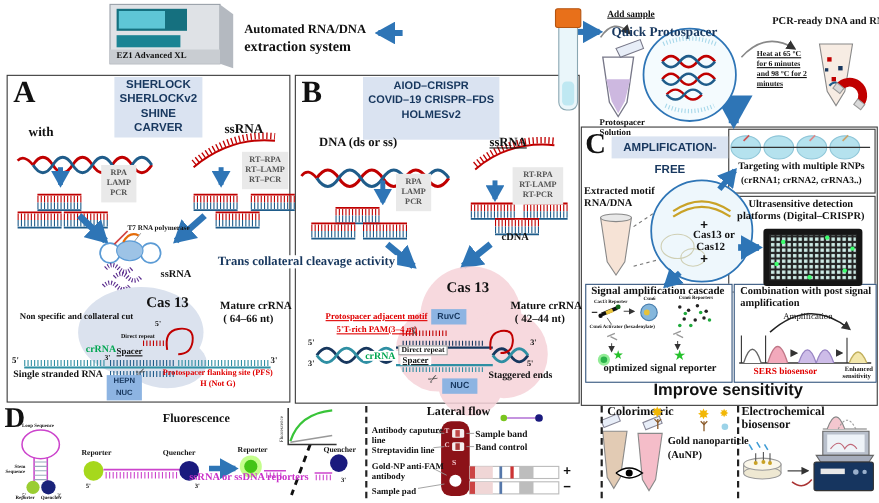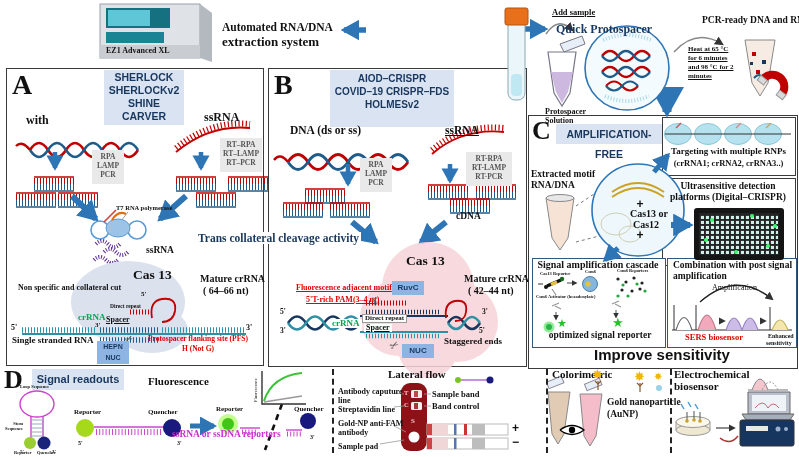--- a/index.html
+++ b/index.html
@@ -475,21 +475,21 @@
   </div>
   <div class="gb" style="left:466px;top:152px;width:46px;height:32px;font-size:7.5px;padding-top:2px">
     <div>RT-RPA</div>
     <div>RT-LAMP</div>
     <div>RT-PCR</div>
   </div>
   <div class="t" style="left:456px;top:212px;font-size:9.5px">cDNA</div>
   <div class="t" style="left:406px;top:254px;font-size:13.5px">Cas 13</div>
   <div class="t" style="left:464px;top:274px;font-size:10px">Mature crRNA</div>
   <div class="t" style="left:468px;top:286px;font-size:10px">( 42–44 nt)</div>
-  <div class="t r u" style="left:296px;top:284px;font-size:8px">Fluorescence adjacent motif</div>
+  <div class="t r u" style="left:296px;top:284px;font-size:8px">Protospacer adjacent motif</div>
   <div class="t r u" style="left:306px;top:296px;font-size:8px">5'T-rich PAM(3–4 nt)</div>
   <div class="nb" style="left:392px;top:281px;width:32px;height:14px;font-size:8px;line-height:14px">RuvC</div>
   <span class="ic gy" style="left:370px;top:296px;font-size:11px;transform:rotate(80deg)">✂</span>
   <span class="ic gy" style="left:390px;top:340px;font-size:11px;transform:rotate(-30deg)">✂</span>
   <div class="t" style="left:280px;top:308px;font-size:7.5px">5'</div>
   <div class="t" style="left:280px;top:327px;font-size:7.5px">3'</div>
   <div class="t" style="left:482px;top:308px;font-size:7.5px">3'</div>
   <div class="t" style="left:479px;top:327px;font-size:7.5px">5'</div>
   <div class="t wbg" style="left:362px;top:314px;font-size:7px;border:0.5px solid #999">Direct repeat</div>
   <div class="t g wbg" style="left:330px;top:319px;font-size:9px">crRNA</div>
@@ -519,21 +519,20 @@
   <div class="t c" style="left:540px;top:331px;width:120px;font-size:9.5px">optimized signal reporter</div>
   <div class="t" style="left:673px;top:261px;font-size:9.5px">Combination with post signal</div>
   <div class="t" style="left:673px;top:272px;font-size:9.5px">amplification</div>
   <div class="t" style="left:712px;top:284px;font-size:8px;font-weight:normal">Amplification</div>
   <div class="t r c" style="left:684px;top:333px;width:60px;font-size:8.5px">SERS biosensor</div>
   <div class="t" style="left:768px;top:333px;font-size:6px">Enhanced</div>
   <div class="t" style="left:766px;top:340px;font-size:6px">sensitivity</div>
   <div class="t s c" style="left:528px;top:347px;width:268px;font-size:15px">Improve sensitivity</div>
 
   <div class="t" style="left:4px;top:366px;font-size:26px">D</div>
-  <div class="bx" style="left:32px;top:369px;width:92px;height:21px;font-size:11px;line-height:21px">Signal readouts</div>
   <div class="t" style="left:148px;top:376px;font-size:11px">Fluorescence</div>
   <div class="t" style="left:20px;top:385px;font-size:4.5px">Loop Sequence</div>
   <div class="t" style="left:3px;top:422px;font-size:4.5px;width:20px;white-space:normal;text-align:right">Stem Sequence</div>
   <div class="t" style="left:20px;top:449px;font-size:5px">5'</div>
   <div class="t" style="left:52px;top:449px;font-size:5px">3'</div>
   <div class="t" style="left:14px;top:451px;font-size:4.5px">Reporter</div>
   <div class="t" style="left:37px;top:451px;font-size:4.5px">Quencher</div>
   <div class="t" style="left:74px;top:409px;font-size:7px">Reporter</div>
   <div class="t" style="left:148px;top:409px;font-size:7px">Quencher</div>
   <div class="t" style="left:78px;top:440px;font-size:6px">5'</div>

